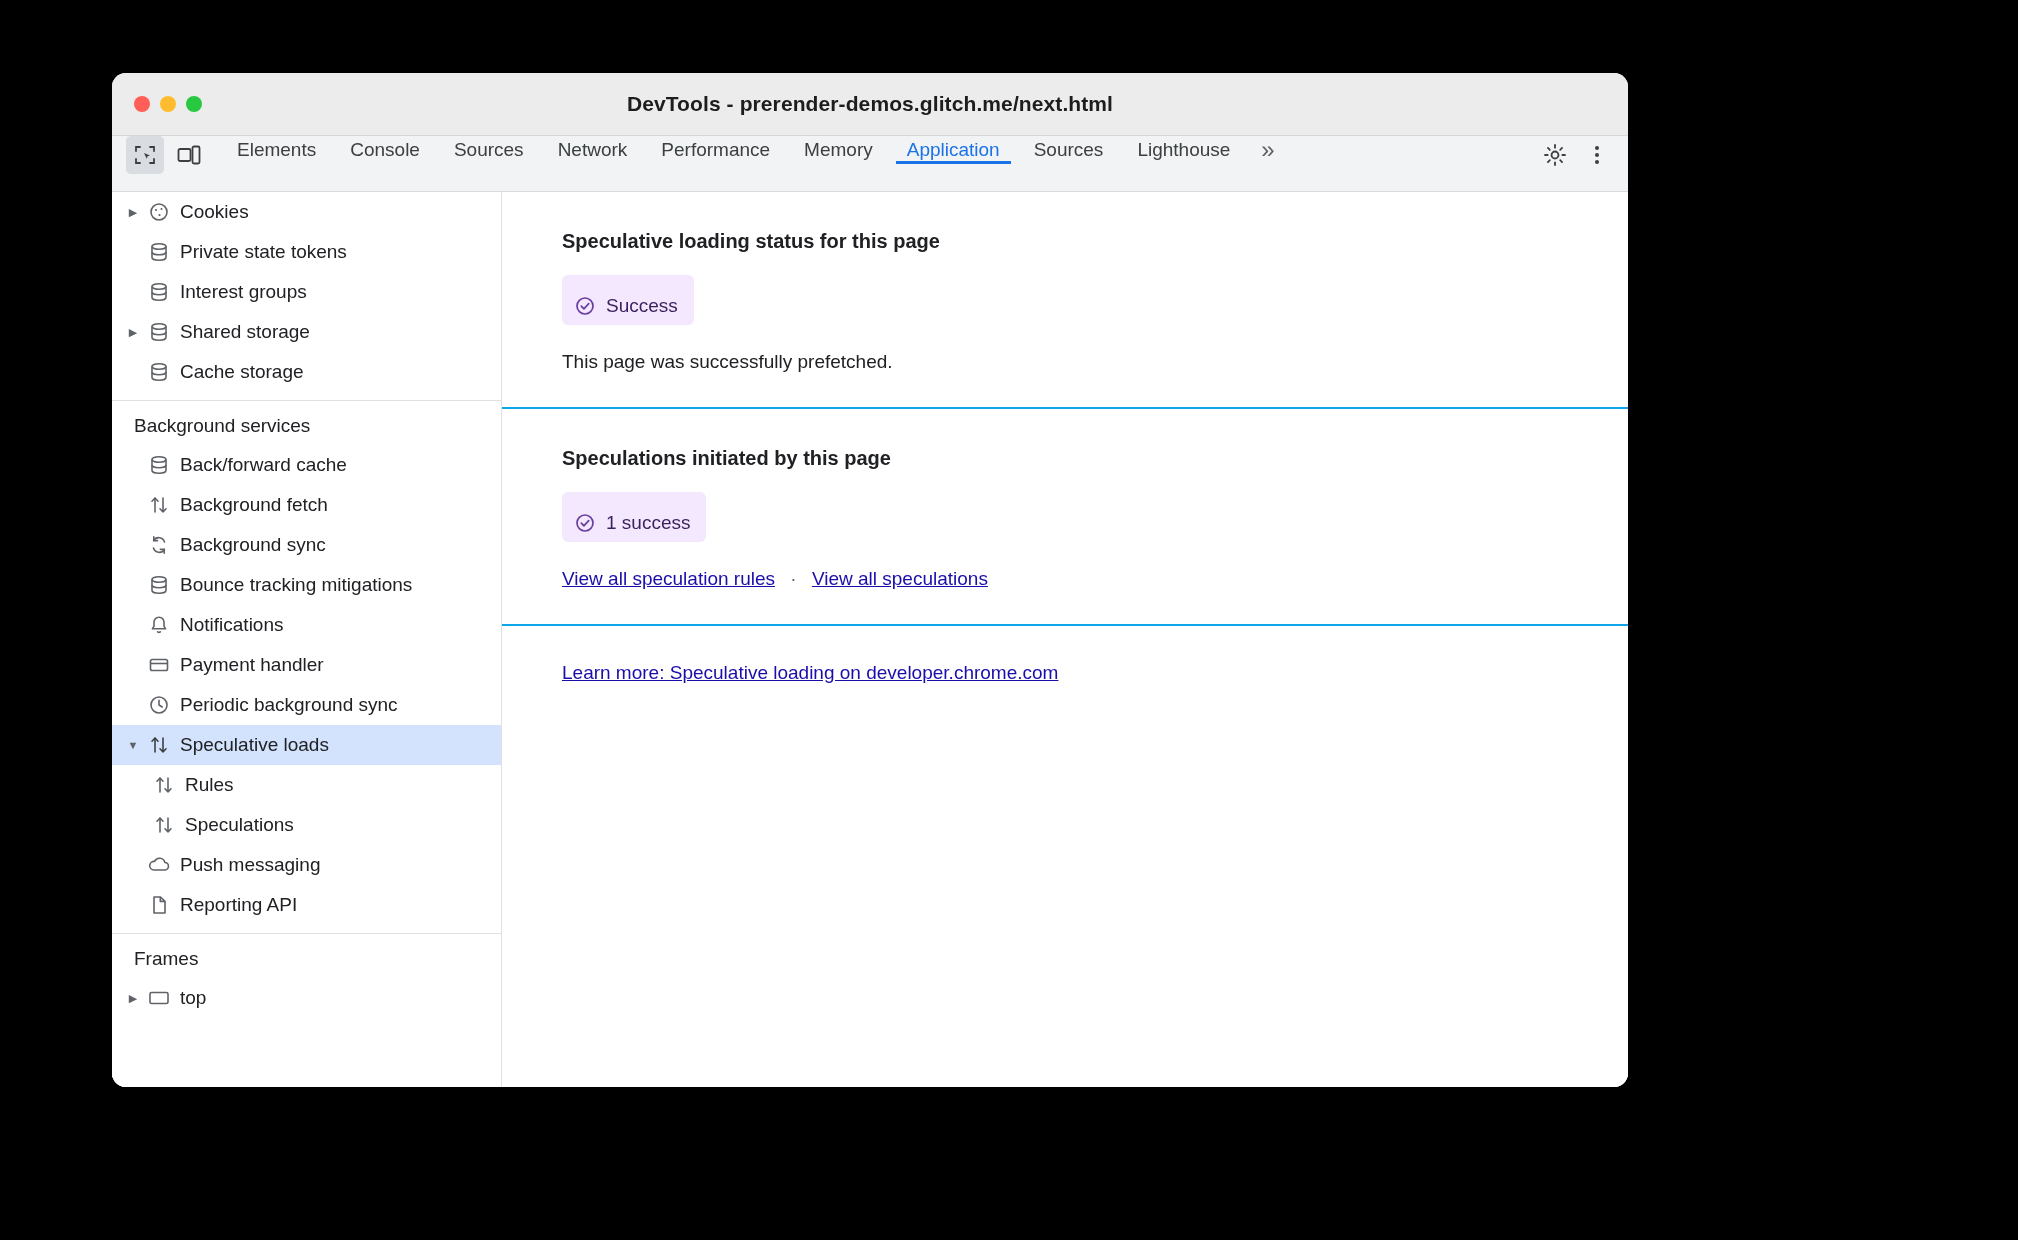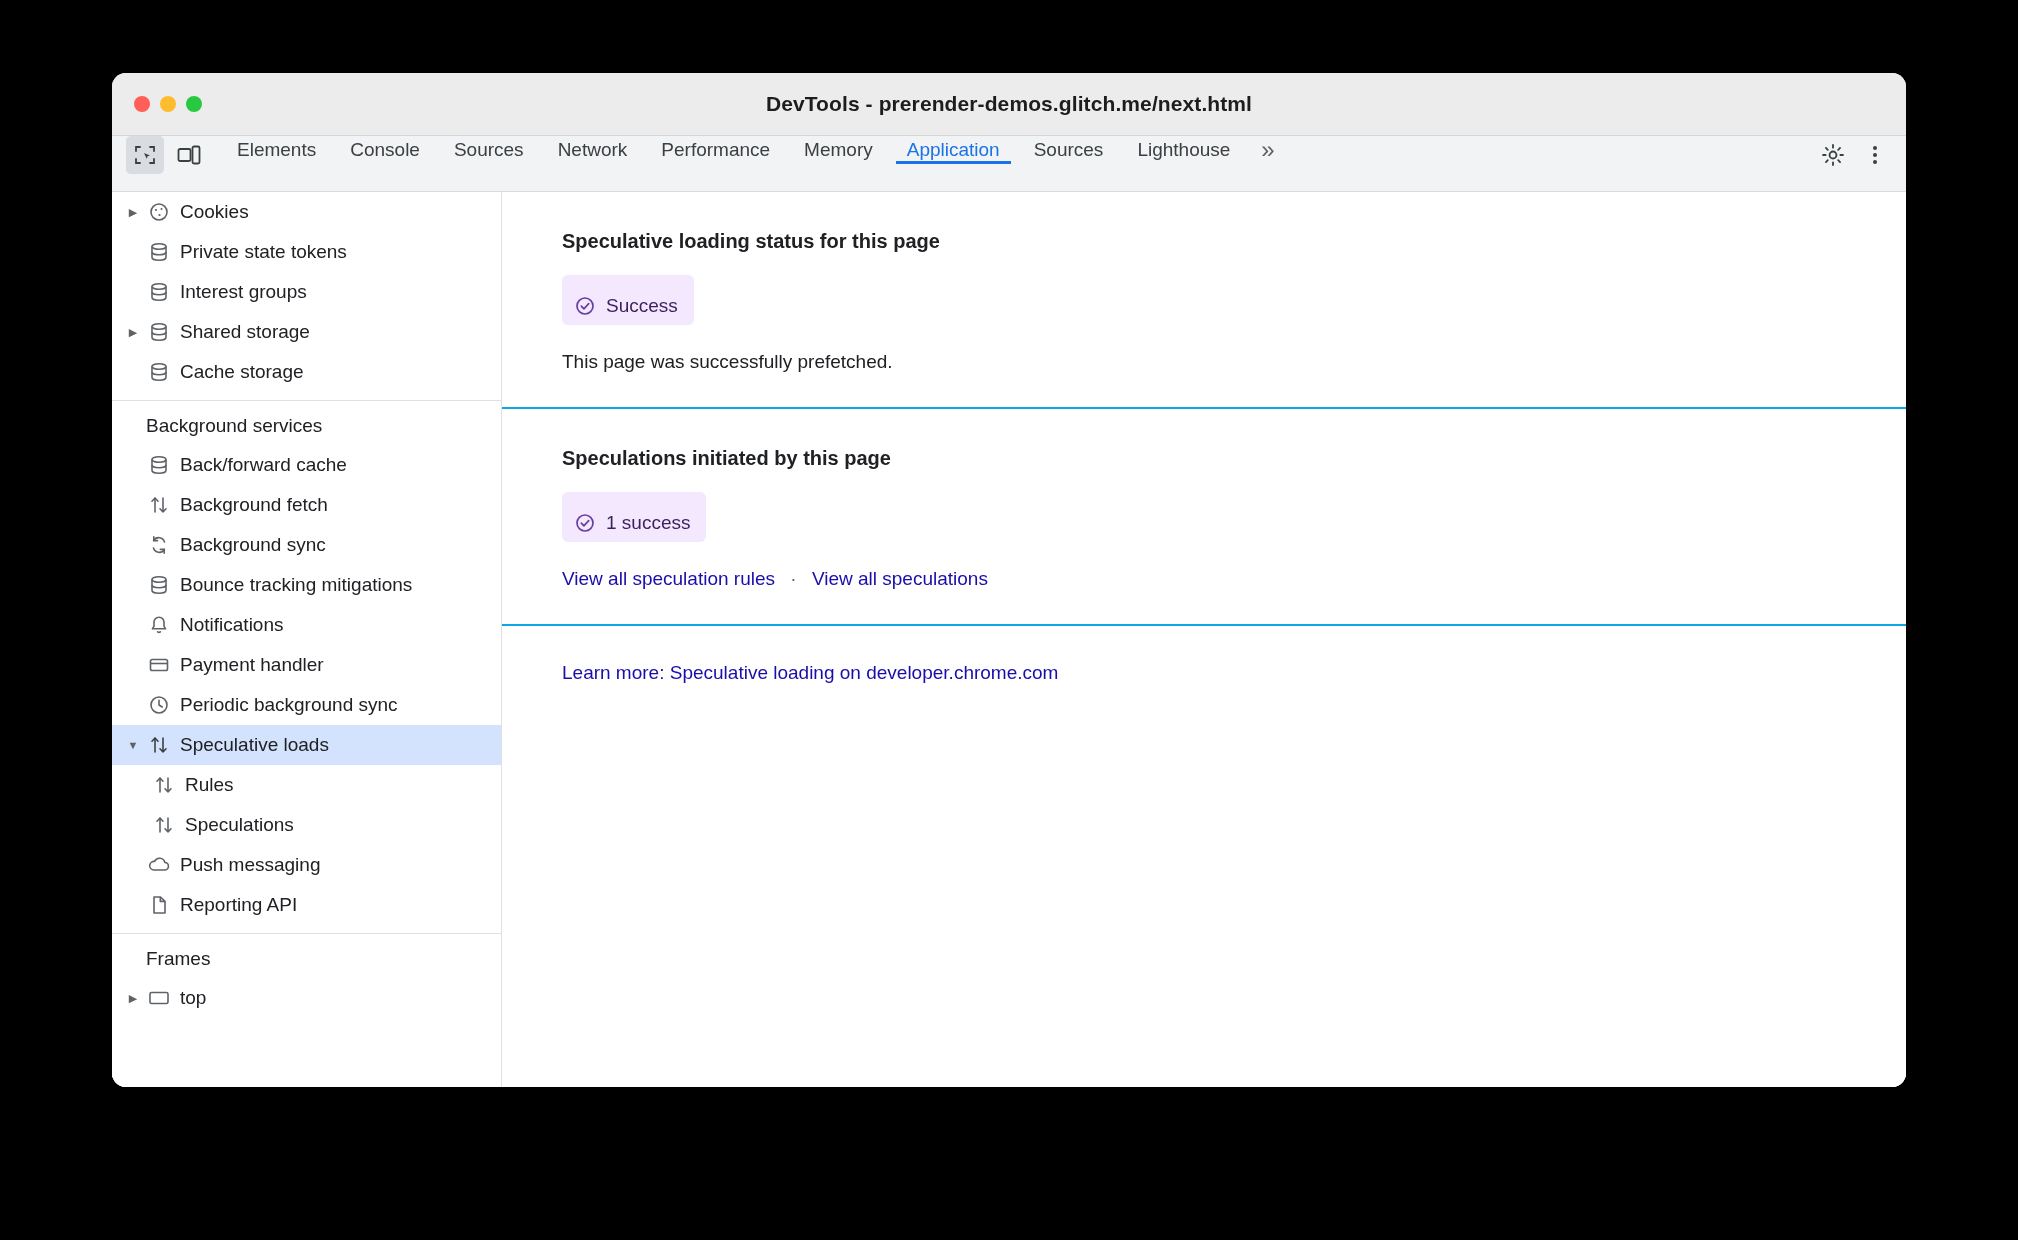--- a/index.html
+++ b/index.html
@@ -9,21 +9,21 @@
     width: 2018px;
     height: 1240px;
     overflow: hidden;
     font-family: "Liberation Sans", sans-serif;
   }
 
   #window {
     position: absolute;
     left: 112px;
     top: 73px;
-    width: 1794px;
+    width: 1516px;
     height: 1014px;
     background: #ffffff;
     border-radius: 14px;
     box-shadow: 0 12px 40px rgba(0,0,0,0.45);
     overflow: hidden;
     display: flex;
     flex-direction: column;
   }
 
   
@@ -172,21 +172,21 @@
     display: flex;
     align-items: center;
     justify-content: center;
     color: #5f6368;
   }
   .tree-label { padding-left: 6px; }
 
   .section-header {
     font-size: 19px;
     color: #202124;
-    padding: 14px 0 8px 34px;
+    padding: 14px 0 8px 22px;
     font-weight: normal;
   }
   .sidebar-sep {
     height: 1px;
     background: #e0e0e0;
     margin: 8px 0 0 0;
   }
   .indent-1 { padding-left: 15px; }
 
   
@@ -222,20 +222,21 @@
     color: #202124;
     margin: 26px 0 0 0;
   }
   .link-row {
     margin-top: 26px;
     font-size: 19px;
     color: #202124;
   }
   a.dt-link {
     color: #1a0dab;
+    text-decoration: underline;
     cursor: pointer;
   }
   .dot-sep {
     display: inline-block;
     padding: 0 10px;
     color: #5f6368;
   }
   .learn-more {
     padding: 36px 0 0 60px;
     font-size: 19px;

